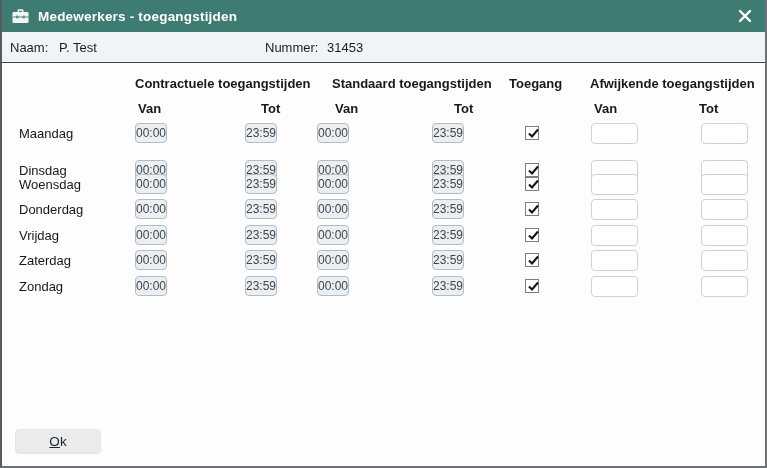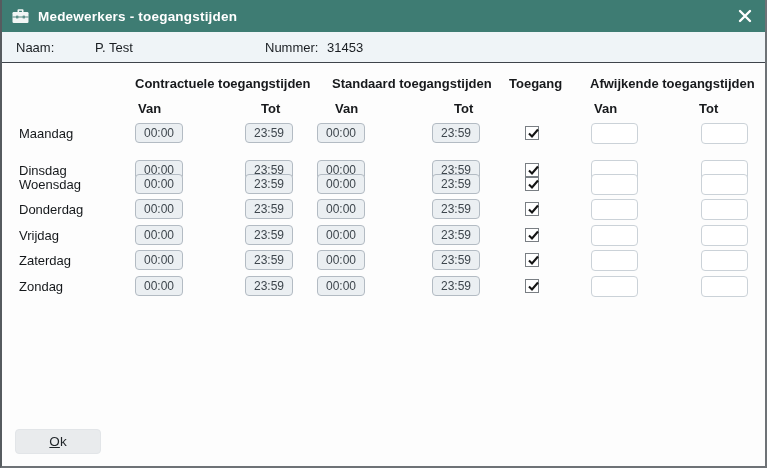--- a/index.html
+++ b/index.html
@@ -19,37 +19,37 @@
   }
   .title-icon { display:flex; align-items:center; margin-right:9px; }
   .title-text { font-size:13.5px; font-weight:bold; letter-spacing:0.2px;text-align:right; }
   .close-btn { margin-left:auto; display:flex; align-items:center; cursor:pointer; padding:2px 3px; }
   
   .infobar {
     position:absolute; top:32px; left:0; right:0; height:31px;
     background:#EFF4F7; border-bottom:1.5px solid #3E444B;
   }
   .infobar span { position:absolute; top:8px; font-size:13px; color:#1A1E22; }
-  .lbl-naam { left:14px; }  .val-naam { left:57px;margin-left:36px; }
+  .lbl-naam { left:8px; }  .val-naam { left:57px; }
   .lbl-nummer { left:263px; } .val-nummer { left:325px; }
   
   .content { position:absolute; top:64px; left:0; right:0; bottom:0; background:#FDFDFD; }
   .hdr { position:absolute; font-size:13px; font-weight:bold; color:#17191C; white-space:nowrap; }
   .hg-contract { left:133px; top:12px; }
   .hg-standard { left:330px; top:12px; }
   .hg-access   { left:507px; top:12px; }
   .hg-deviate  { left:588px; top:12px; }
   .hs-van1 { left:136px; top:37px; } .hs-tot1 { left:259px; top:37px; }
   .hs-van2 { left:333px; top:37px; } .hs-tot2 { left:452px; top:37px; }
   .hs-van3 { left:592px; top:37px; } .hs-tot3 { left:697px; top:37px; }
   
   .row { position:absolute; left:0; width:100%; height:21px; }
   .day { position:absolute; left:17px; top:0; height:21px; line-height:21px; font-size:13px; color:#15181B; }
   input.fld {
-    position:absolute; top:0; width:48px; height:20px;
+    position:absolute; top:0; width:32px; height:20px;
     text-align:center; font-family:"Liberation Sans", sans-serif; font-size:12px;
     border-radius:4px; outline:none; padding:0;
   }
   .fld.filled { background:#EBEFF2; border:1px solid #B3BBC3; color:#3E464D; }
   .fld.blank  { background:#FFFFFF; border:1px solid #CBD2D8; width:47px; height:21px; }
   .c-cvan { left:133px; } .c-ctot { left:243px; }
   .c-svan { left:315px; } .c-stot { left:430px; }
   .c-avan { left:589px; } .c-atot { left:699px; }
   .chk {
     position:absolute; left:523px; top:3px; width:14px; height:14px;

